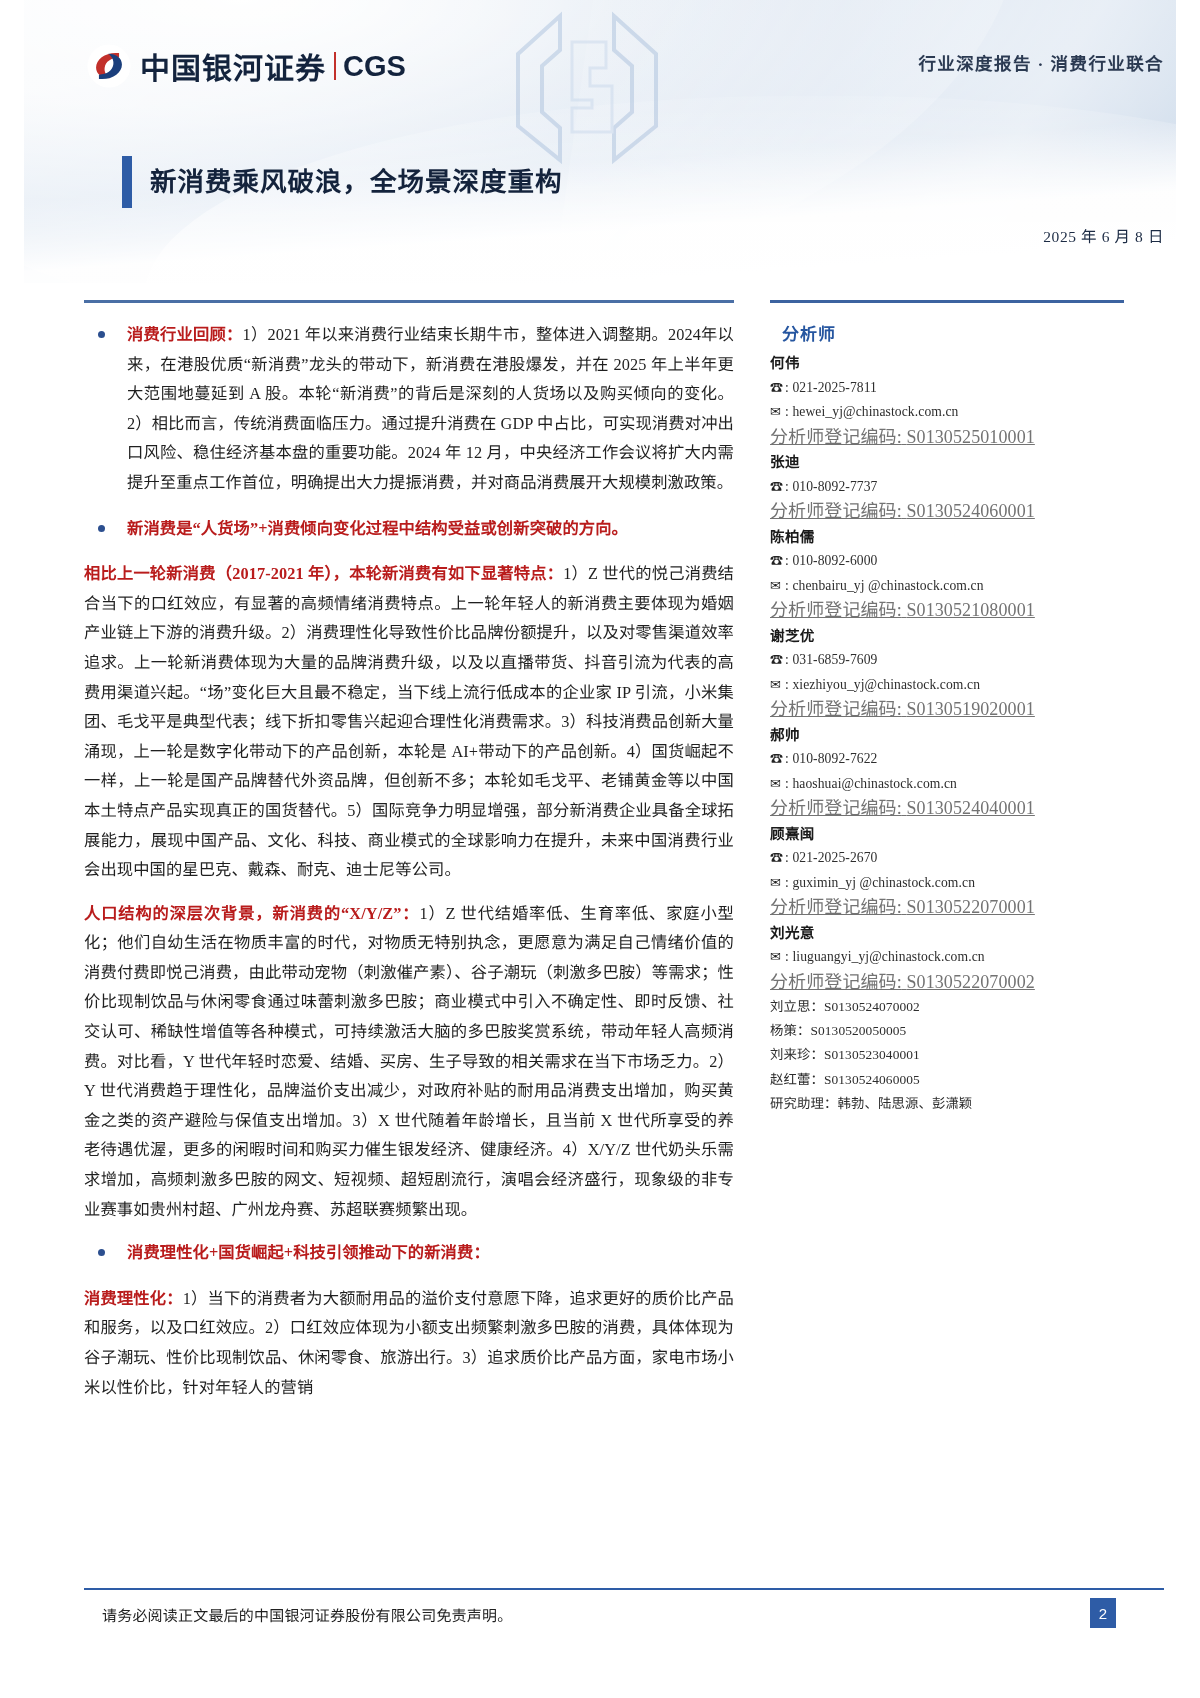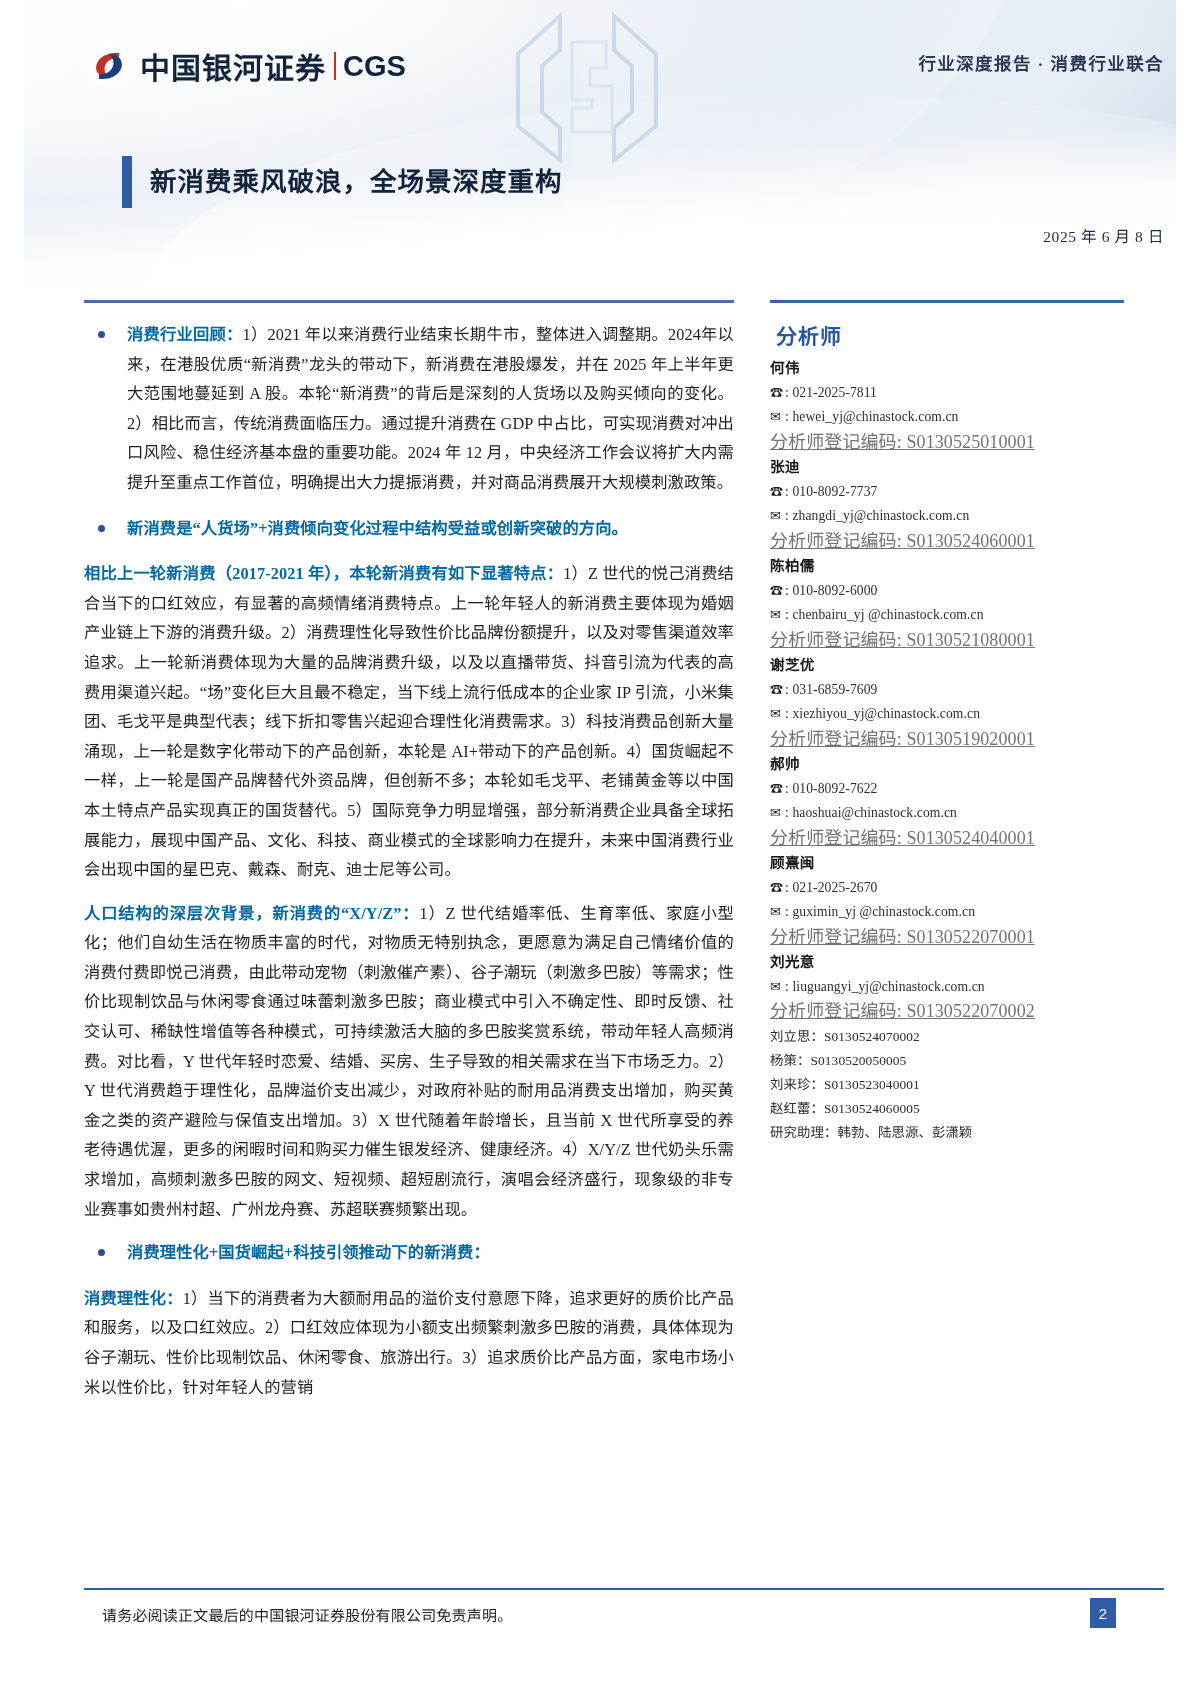--- a/index.html
+++ b/index.html
@@ -188,34 +188,34 @@
     margin: 0 0 14px 0;
     font-size: 16.3px;
     line-height: 29.6px;
     text-align: justify;
     text-justify: inter-ideograph;
     color: #1f1f1f;
     letter-spacing: 0.1px;
   }
   p.para:last-child { margin-bottom: 0; }
   .lead {
-    color: #0369a1;
+    color: #b91c1c;
     font-weight: bold;
   }
   .sub-para {
     margin-left: 43px;
   }
 
   
   .side-head {
-    font-size: 21px;
+    font-size: 17px;
     font-weight: bold;
     color: #2656a0;
     letter-spacing: 1px;
-    margin: 0 0 6px 6px;
+    margin: 0 0 6px 12px;
   }
   .analyst { margin-bottom: 1px; }
   .analyst-name {
     font-size: 14.6px;
     font-weight: bold;
     color: #1a1a1a;
     line-height: 24.5px;
     letter-spacing: 0.3px;
   }
   .analyst-line {
@@ -358,21 +358,20 @@
       <div class="analyst">
         <div class="analyst-name">何伟</div>
         <div class="analyst-line"><span class="ico">☎</span>: <span>021-2025-7811</span></div>
         <div class="analyst-line"><span class="ico">✉</span>: <span>hewei_yj@chinastock.com.cn</span></div>
         <div class="reg-line"><span>分析师登记编码:</span> <span>S0130525010001</span></div>
       </div>
 
       <div class="analyst">
         <div class="analyst-name">张迪</div>
         <div class="analyst-line"><span class="ico">☎</span>: <span>010-8092-7737</span></div>
-        <div class="analyst-line"><span class="ico">✉</span>: <span>zhangdi_yj@chinastock.com.cn</span></div>
         <div class="reg-line"><span>分析师登记编码:</span> <span>S0130524060001</span></div>
       </div>
 
       <div class="analyst">
         <div class="analyst-name">陈柏儒</div>
         <div class="analyst-line"><span class="ico">☎</span>: <span>010-8092-6000</span></div>
         <div class="analyst-line"><span class="ico">✉</span>: <span>chenbairu_yj @chinastock.com.cn</span></div>
         <div class="reg-line"><span>分析师登记编码:</span> <span>S0130521080001</span></div>
       </div>
 

